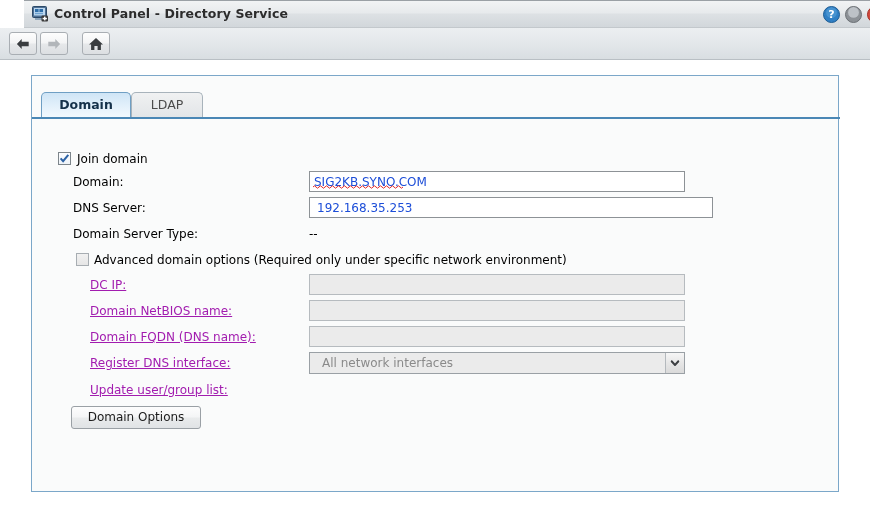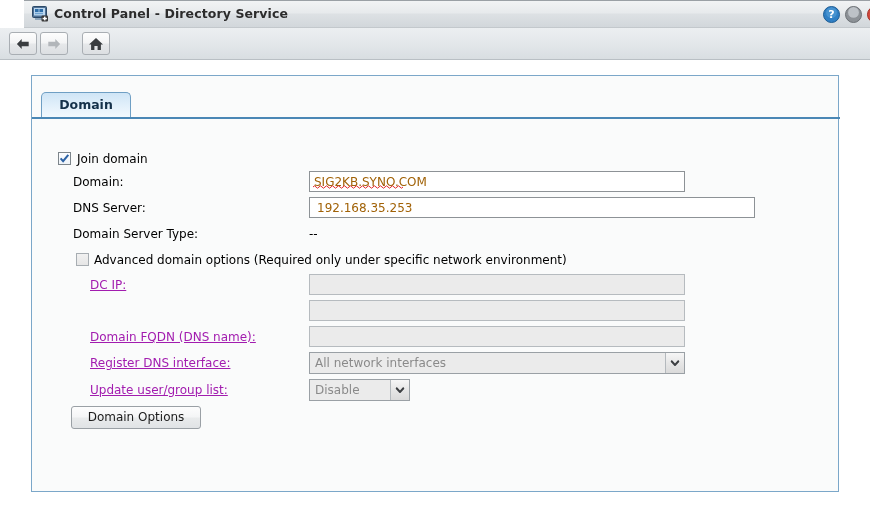--- a/index.html
+++ b/index.html
@@ -194,21 +194,21 @@
 
   
   .txt {
     position: absolute;
     height: 21px;
     box-sizing: border-box;
     border: 1px solid #8d9296;
     background: #ffffff;
     font-family: "DejaVu Sans", "Liberation Sans", sans-serif;
     font-size: 12px;
-    color: #a16207;
+    color: #1d4ed8;
     padding: 0 4px;
     line-height: 19px;
     outline: none;
   }
   .txt.disabled {
     background: #ebebeb;
     border-color: #b6bbbf;
     color: #8b8b8b;
   }
   .squiggle {
@@ -223,21 +223,21 @@
   
   .sel {
     position: absolute;
     height: 22px;
     box-sizing: border-box;
     border: 1px solid #9aa0a5;
     background: #ebebeb;
     color: #8a8a8a;
     font-size: 12px;
     line-height: 20px;
-    padding-left: 5px;
+    padding-left: 12px;
     cursor: default;
     white-space: nowrap;
     overflow: hidden;
   }
   .sel .arrowbox {
     position: absolute;
     right: 0; top: 0;
     width: 19px; height: 20px;
     background: linear-gradient(to bottom, #f6f6f6 0%, #e6e6e6 50%, #dadada 100%);
     border-left: 1px solid #b4b9bd;
@@ -343,20 +343,23 @@
     <div class="sep"></div>
   </div>
 
   <div id="content">
     <div id="panel">
 
       <div id="tabstrip">
         <div class="tab active">
           <span>Domain</span>
         </div>
+        <div class="tab inactive">
+          <span>LDAP</span>
+        </div>
         <div id="tab-underline"></div>
       </div>
 
       <div id="form">
 
         <div class="cbx checked" style="left:26px; top:32px;">
           <svg width="11" height="11" viewBox="0 0 11 11">
             <path d="M1.6 5.4 L4.1 8.2 L9.3 1.8" stroke="#2c62a5" stroke-width="2" fill="none"></path>
           </svg>
         </div>
@@ -364,55 +367,48 @@
 
         <span class="lbl" style="left:41px; top:52px;">Domain:</span>
         <input class="txt" style="left: 277px; top: 51px; width: 376px;" value="SIG2KB.SYNO.COM">
         <span class="squiggle" style="left:281px; top:51px;">
           <svg width="92" height="16" viewBox="0 0 92 16">
             <path d="M0 13 Q1.5 10.6 3 13 T6 13 T9 13 T12 13 T15 13 T18 13 T21 13 T24 13 T27 13 T30 13 T33 13 T36 13 T39 13 T42 13 T45 13 T48 13 T51 13 T54 13 T57 13 T60 13 T63 13 T66 13 T69 13 T72 13 T75 13 T78 13 T81 13 T84 13 T87 13 T90 13" stroke="#e02b2b" stroke-width="1" fill="none"></path>
           </svg>
         </span>
 
         <span class="lbl" style="left:41px; top:78px;">DNS Server:</span>
-        <input class="txt" style="left: 277px; top: 77px; width: 446px; padding-left: 7px;" value="192.168.35.253">
+        <input class="txt" style="left: 277px; top: 77px; width: 404px; padding-left: 7px;" value="192.168.35.253">
 
         <span class="lbl" style="left:41px; top:104px;">Domain Server Type:</span>
         <span class="lbl" style="left:277px; top:104px;">--</span>
 
         <div class="cbx disabled" style="left:44px; top:133px;"></div>
         <span class="lbl" style="left:62px; top:130px;">Advanced domain options (Required only under specific network environment)</span>
 
         <span class="lbl dim" style="left:58px; top:155px;">DC IP:</span>
         <input class="txt disabled" style="left: 277px; top: 154px; width: 376px;" disabled="" value="">
 
+        <span class="lbl dim" style="left:58px; top:181px;">Domain NetBIOS name:</span>
         <input class="txt disabled" style="left: 277px; top: 180px; width: 376px;" disabled="" value="">
 
         <span class="lbl dim" style="left:58px; top:207px;">Domain FQDN (DNS name):</span>
         <input class="txt disabled" style="left: 277px; top: 206px; width: 376px;" disabled="" value="">
 
         <span class="lbl dim" style="left:58px; top:233px;">Register DNS interface:</span>
         <div class="sel" style="left:277px; top:232px; width:376px;">
           <span>All network interfaces</span>
           <span class="arrowbox">
             <svg width="9" height="6" viewBox="0 0 9 6">
               <path d="M0.6 0.8 L4.5 5 L8.4 0.8" stroke="#3c3f42" stroke-width="2" fill="none"></path>
             </svg>
           </span>
         </div>
 
         <span class="lbl dim" style="left:58px; top:260px;">Update user/group list:</span>
-        <div class="sel" style="left:277px; top:259px; width:101px;">
-          <span>Disable</span>
-          <span class="arrowbox">
-            <svg width="9" height="6" viewBox="0 0 9 6">
-              <path d="M0.6 0.8 L4.5 5 L8.4 0.8" stroke="#3c3f42" stroke-width="2" fill="none"></path>
-            </svg>
-          </span>
-        </div>
 
         <div class="pbtn" style="left:39px; top:286px; width:130px; height:23px; line-height:21px;">
           <span>Domain Options</span>
         </div>
 
         <div class="pill" style="left:583px; top:350px;">
           <span>Apply</span>
         </div>
         <div class="pill" style="left:685px; top:350px;">
           <span>Cancel</span>

